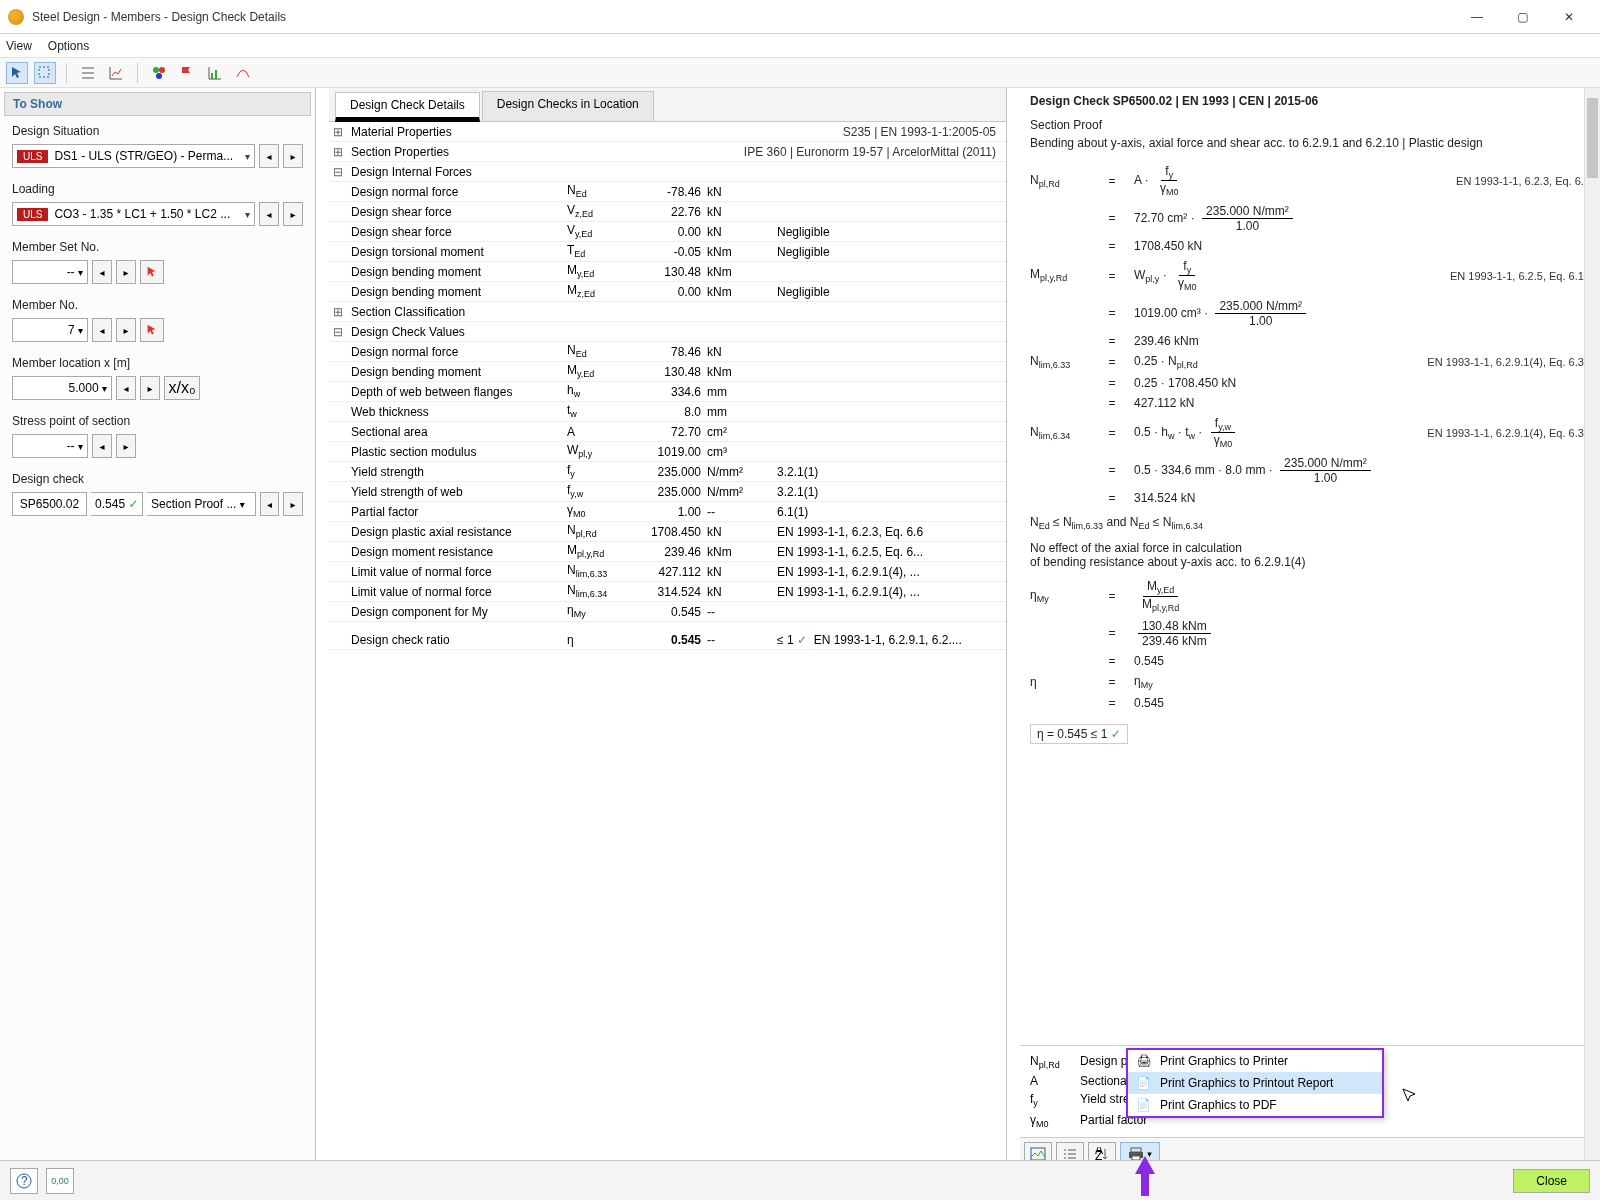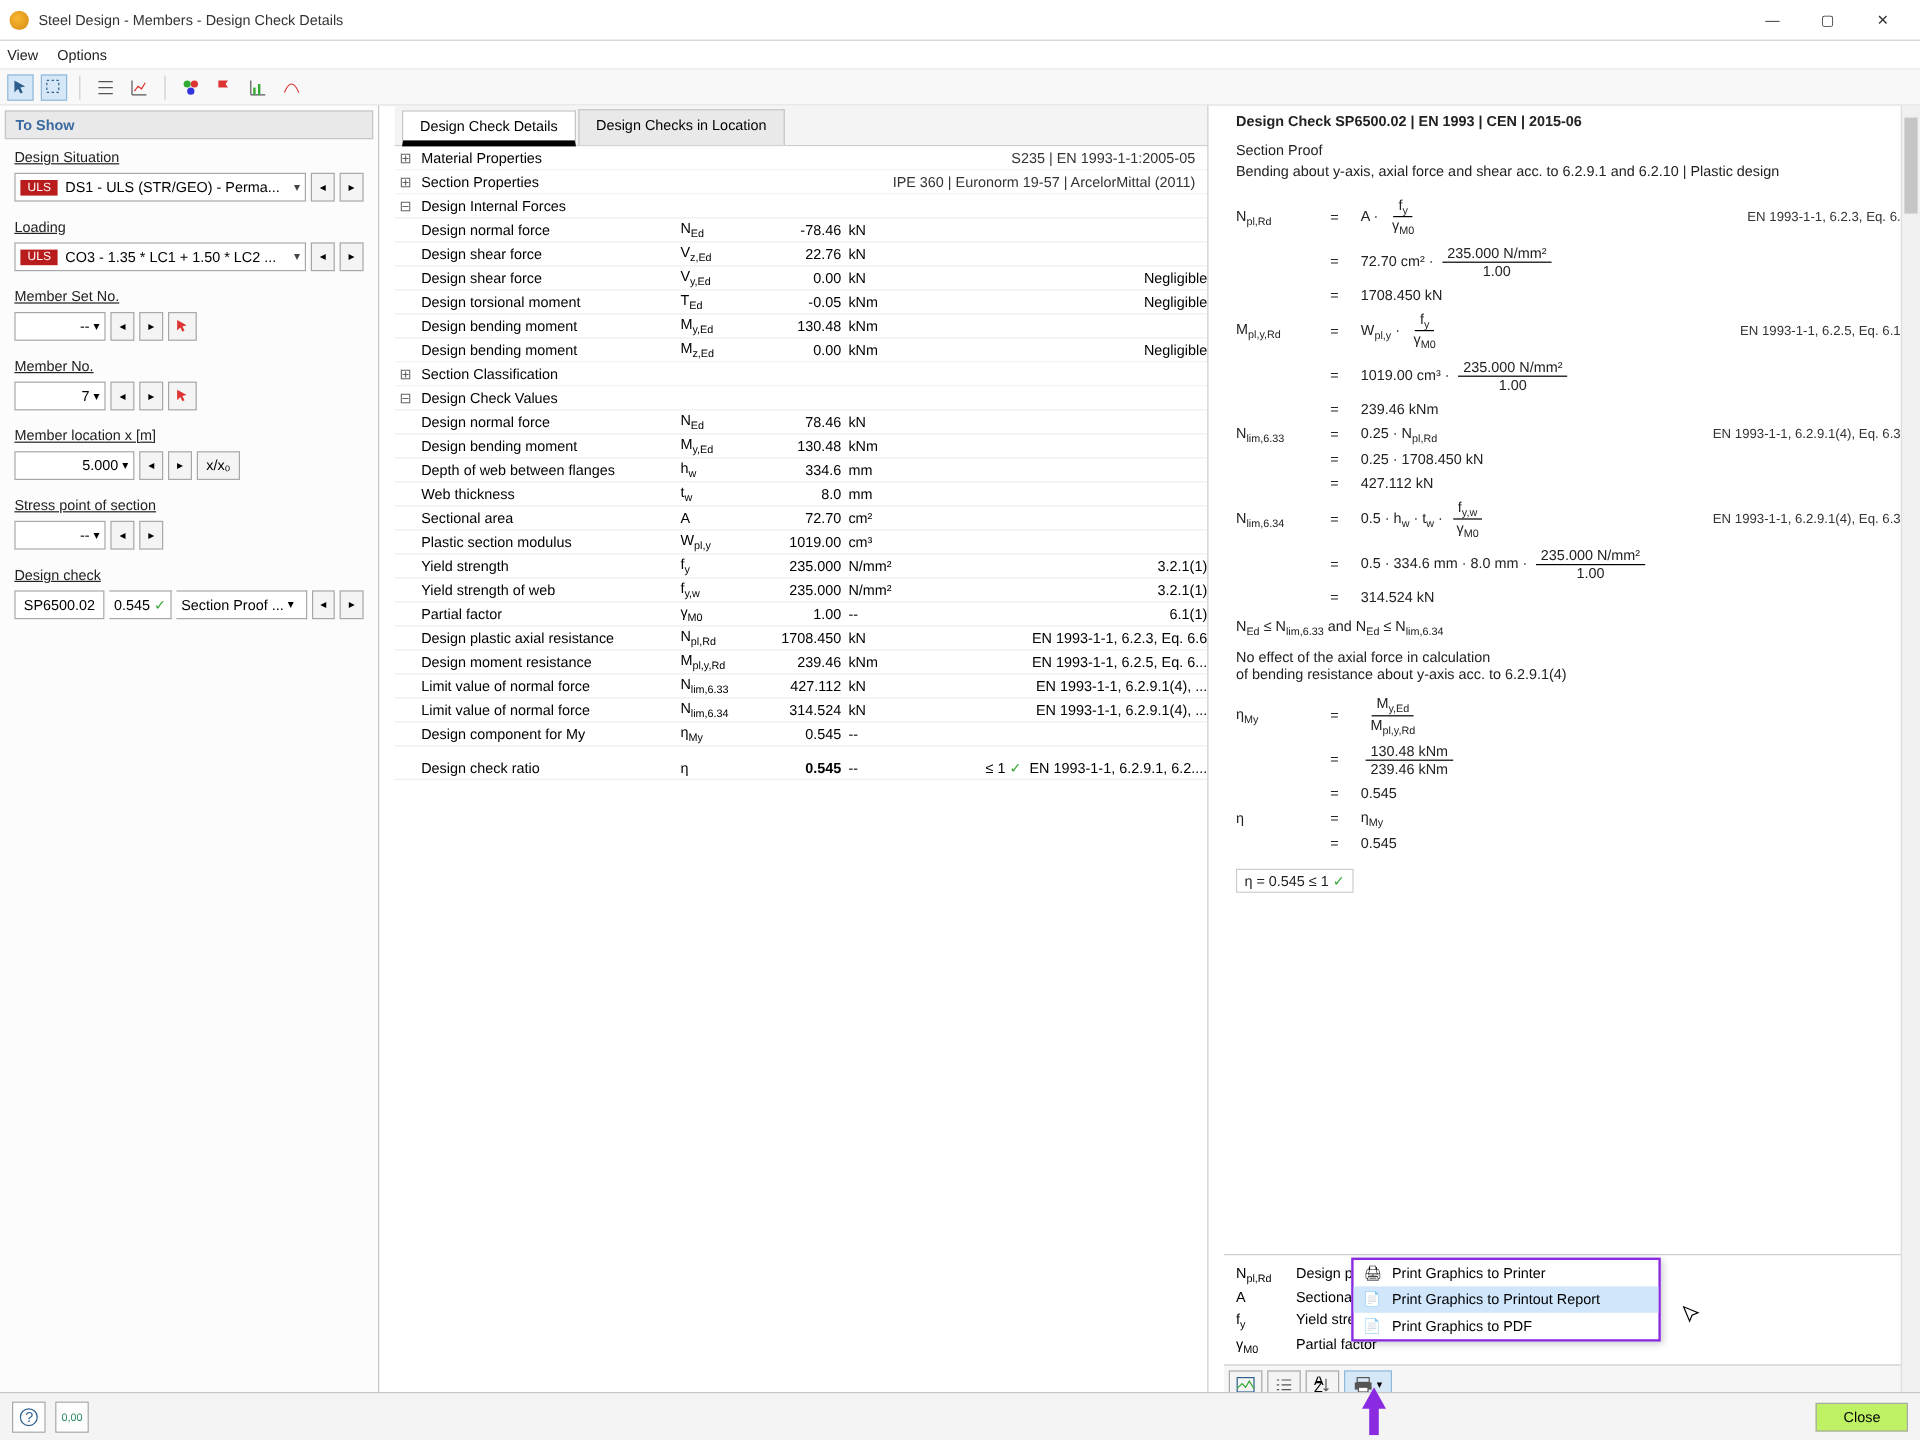--- a/index.html
+++ b/index.html
@@ -21,42 +21,42 @@
 .tbtn { width: 22px; height: 22px; border: 1px solid transparent; display: inline-flex; align-items: center; justify-content: center; }
 .tbtn.active { background: #d6e8f7; border: 1px solid #8fb8da; }
 .tbtn svg { width: 16px; height: 16px; }
 .tsep { width: 1px; height: 20px; background: #ccc; margin: 0 4px; }
 
 
 .main { display: flex; height: 1082px; gap: 13px; }
 .leftpanel { width: 316px; border-right: 1px solid #c5c5c5; background: #fcfcfc; padding: 0; }
 .leftpanel .hdr { background: #e9e9e9; border: 1px solid #c5c5c5; padding: 4px 8px; color: #3a6aa0; font-weight: 600; margin: 4px; }
 .leftpanel .section { padding: 4px 12px 10px; }
-.leftpanel .lbl { color: #222; margin-bottom: 6px; display: block; text-decoration: underline; }
+.leftpanel .lbl { color: #222; margin-bottom: 6px; display: block; }
 .rowctrl { display: flex; align-items: center; gap: 4px; }
 .dropdown { flex: 1; height: 24px; border: 1px solid #a8a8a8; background: #fff; display: flex; align-items: center; padding: 0 4px; position: relative; }
 .dropdown .badge { background: #b91c1c; color: #fff; font-size: 10px; padding: 1px 6px; margin-right: 6px; }
 .dropdown .txt { flex: 1; white-space: nowrap; overflow: hidden; text-overflow: ellipsis; }
 .dropdown .dd { color: #444; font-size: 10px; }
 .navsmall { width: 20px; height: 24px; border: 1px solid #a8a8a8; background: #f4f4f4; display: inline-flex; align-items: center; justify-content: center; font-size: 10px; }
 .shortdrop { width: 76px; height: 24px; border: 1px solid #a8a8a8; background: #fff; display: flex; align-items: center; justify-content: flex-end; padding: 0 4px; }
 .iconbtn { width: 24px; height: 24px; border: 1px solid #a8a8a8; background: #f4f4f4; display: inline-flex; align-items: center; justify-content: center; }
 
 .center { flex: 1; display: flex; flex-direction: column; border-right: 1px solid #c5c5c5; }
 .tabs { display: flex; border-bottom: 1px solid #c5c5c5; background: #f4f4f4; padding: 0 6px; }
 .tab { padding: 5px 14px; border: 1px solid #c5c5c5; border-bottom: none; background: #e9e9e9; margin-right: 2px; margin-top: 3px; }
 .tab.active { background: #fff; border-bottom: 5px solid #000000; position: relative; top: 1px; }
 .treegrid { flex: 1; overflow: auto; background: #fff; }
 .tgrow { display: flex; align-items: center; border-bottom: 1px solid #eee; height: 20px; }
 .tgrow .exp { width: 18px; text-align: center; color: #666; }
 .tgrow .c-label { flex: 0 0 220px; padding-left: 4px; white-space: nowrap; overflow: hidden; }
 .tgrow .c-sym { flex: 0 0 70px; }
 .tgrow .c-val { flex: 0 0 70px; text-align: right; padding-right: 6px; }
 .tgrow .c-unit { flex: 0 0 60px; }
-.tgrow .c-note { flex: 1; padding-left: 10px; white-space: nowrap; overflow: hidden; text-align: right; }
+.tgrow .c-note { flex: 1; padding-left: 10px; white-space: nowrap; overflow: hidden; }
 .tgrow.group .c-label { font-weight: normal; flex: 1; }
 .tgrow.group { background: #fff; }
 .tgrow.group .c-note { text-align: right; padding-right: 10px; color: #333; }
 .indent1 { padding-left: 24px; }
 
 .rightpanel { width: 580px; display: flex; flex-direction: column; position: relative; }
 .rightpanel .rhdr { padding: 6px 10px; font-weight: 600; color: #222; }
 .rightpanel .rbody { flex: 1; padding: 4px 10px; overflow: auto; color: #222; }
 .rightpanel .rbody .sub { margin-bottom: 4px; }
 .eqline { display: flex; align-items: center; margin: 6px 0; gap: 12px; }
@@ -221,21 +221,21 @@
           </div>
       </div>
     </div>
 
     <div class="section">
       <span class="lbl">Member location x [m]</span>
       <div class="rowctrl">
         <div class="shortdrop" style="width:100px"><span>5.000</span>&nbsp;<span style="font-size:10px">▾</span></div>
         <div class="navsmall">◂</div>
         <div class="navsmall">▸</div>
-        <div class="iconbtn" style="font-size:12px;width:36px">x/x₀</div>
+        <div class="iconbtn" style="font-size:16px;width:36px">x/x₀</div>
       </div>
     </div>
 
     <div class="section">
       <span class="lbl">Stress point of section</span>
       <div class="rowctrl">
         <div class="shortdrop"><span>--</span>&nbsp;<span style="font-size:10px">▾</span></div>
         <div class="navsmall">◂</div>
         <div class="navsmall">▸</div>
       </div>

